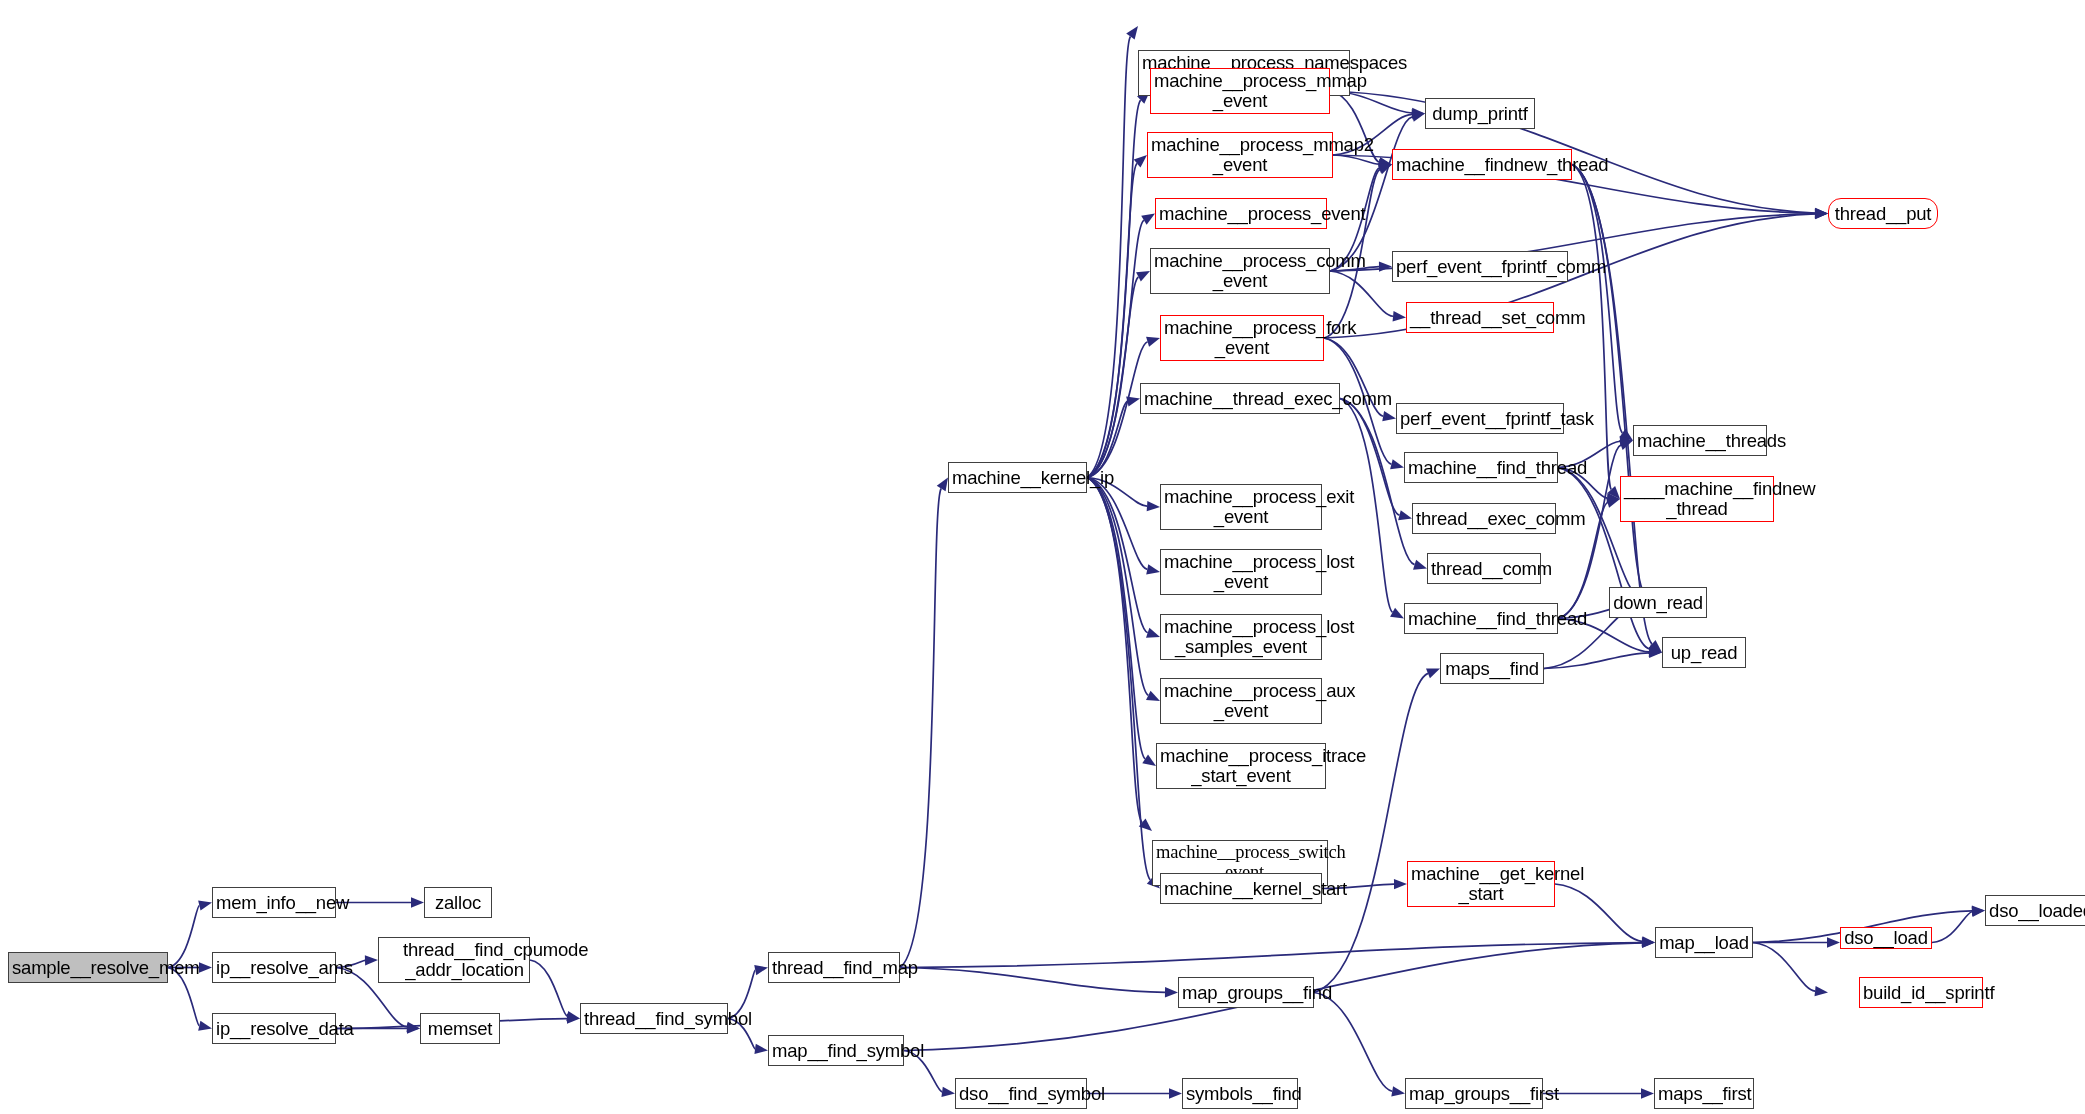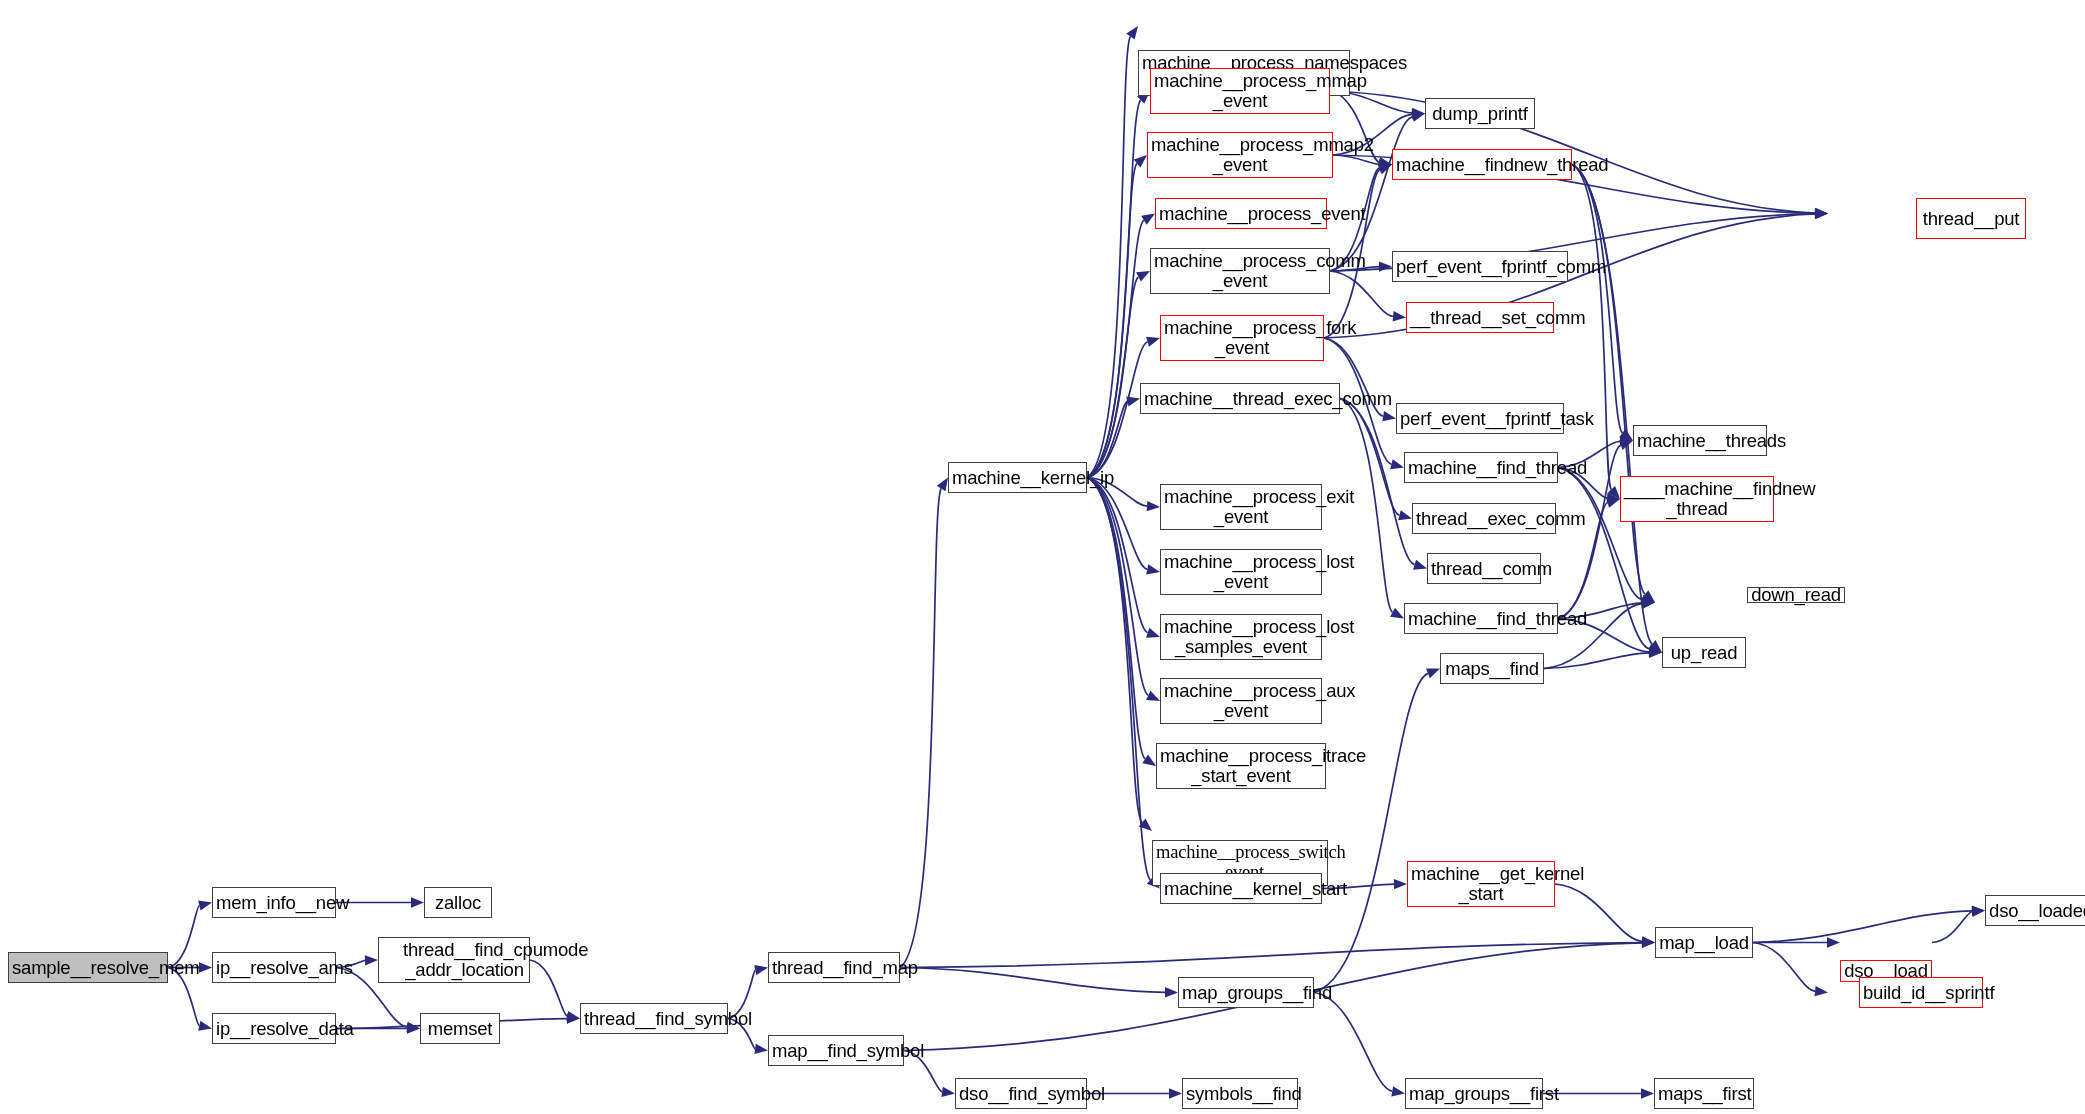--- a/index.html
+++ b/index.html
@@ -177,61 +177,61 @@
       <polygon points="1654,1093.5 1641,1098.7 1641,1088.3" fill="#2a2a7a"></polygon>
     </svg>
 <div class="node" style="left: 1138px; top: 3px; width: 212px; height: 46px; margin-top: 47px;"><span>machine__process_namespaces
 _event</span></div>
     <div class="node red" style="left: 1150px; top: 68px; width: 180px; height: 46px;"><span>machine__process_mmap
 _event</span></div>
     <div class="node" style="left: 1425px; top: 98px; width: 110px; height: 31px;"><span>dump_printf</span></div>
     <div class="node red" style="left: 1147px; top: 132px; width: 186px; height: 46px;"><span>machine__process_mmap2
 _event</span></div>
     <div class="node red" style="left: 1392px; top: 149px; width: 180px; height: 31px;"><span>machine__findnew_thread</span></div>
-    <div class="node red" style="left: 1916px; top: 198px; width: 110px; height: 41px;"><span>thread__put</span></div>
+    <div class="node red" style="left: 1828px; top: 198px; width: 110px; height: 31px; border-radius: 13px;"><span>thread__put</span></div>
     <div class="node red" style="left: 1155px; top: 198px; width: 172px; height: 31px;"><span>machine__process_event</span></div>
     <div class="node" style="left: 1150px; top: 248px; width: 180px; height: 46px;"><span>machine__process_comm
 _event</span></div>
     <div class="node" style="left: 1392px; top: 251px; width: 176px; height: 31px;"><span>perf_event__fprintf_comm</span></div>
     <div class="node red" style="left: 1406px; top: 302px; width: 148px; height: 31px;"><span>__thread__set_comm</span></div>
     <div class="node red" style="left: 1160px; top: 315px; width: 164px; height: 46px;"><span>machine__process_fork
 _event</span></div>
     <div class="node" style="left: 1140px; top: 383px; width: 200px; height: 31px;"><span>machine__thread_exec_comm</span></div>
     <div class="node" style="left: 1396px; top: 403px; width: 168px; height: 31px;"><span>perf_event__fprintf_task</span></div>
     <div class="node" style="left: 1633px; top: 425px; width: 134px; height: 31px;"><span>machine__threads</span></div>
     <div class="node" style="left: 1404px; top: 452px; width: 154px; height: 31px;"><span>machine__find_thread</span></div>
     <div class="node" style="left: 948px; top: 462px; width: 139px; height: 31px;"><span>machine__kernel_ip</span></div>
     <div class="node red" style="left: 1620px; top: 476px; width: 154px; height: 46px;"><span>____machine__findnew
 _thread</span></div>
     <div class="node" style="left: 1160px; top: 484px; width: 162px; height: 46px;"><span>machine__process_exit
 _event</span></div>
     <div class="node" style="left: 1412px; top: 503px; width: 144px; height: 31px;"><span>thread__exec_comm</span></div>
     <div class="node" style="left: 1160px; top: 549px; width: 162px; height: 46px;"><span>machine__process_lost
 _event</span></div>
     <div class="node" style="left: 1427px; top: 553px; width: 114px; height: 31px;"><span>thread__comm</span></div>
-    <div class="node" style="left: 1747px; top: 587px; width: 98px; height: 16px;"><span>down_read</span></div>
+    <div class="node" style="left: 1609px; top: 587px; width: 98px; height: 31px;"><span>down_read</span></div>
     <div class="node" style="left: 1404px; top: 603px; width: 154px; height: 31px;"><span>machine__find_thread</span></div>
     <div class="node" style="left: 1160px; top: 614px; width: 162px; height: 46px;"><span>machine__process_lost
 _samples_event</span></div>
     <div class="node" style="left: 1662px; top: 637px; width: 84px; height: 31px;"><span>up_read</span></div>
     <div class="node" style="left: 1440px; top: 653px; width: 104px; height: 31px;"><span>maps__find</span></div>
     <div class="node" style="left: 1160px; top: 678px; width: 162px; height: 46px;"><span>machine__process_aux
 _event</span></div>
     <div class="node" style="left: 1156px; top: 743px; width: 170px; height: 46px;"><span>machine__process_itrace
 _start_event</span></div>
     <div class="node" style="left: 1152px; top: 840px; width: 176px; height: 46px; font-family: Liberation Serif, serif;"><span>machine__process_switch
 _event</span></div>
     <div class="node red" style="left: 1407px; top: 861px; width: 148px; height: 46px;"><span>machine__get_kernel
 _start</span></div>
     <div class="node" style="left: 1985px; top: 895px; width: 112px; height: 31px;"><span>dso__loaded</span></div>
     <div class="node" style="left: 1160px; top: 873px; width: 162px; height: 31px;"><span>machine__kernel_start</span></div>
     <div class="node" style="left: 212px; top: 887px; width: 124px; height: 31px;"><span>mem_info__new</span></div>
     <div class="node" style="left: 424px; top: 887px; width: 68px; height: 31px;"><span>zalloc</span></div>
     <div class="node" style="left: 1655px; top: 927px; width: 98px; height: 31px;"><span>map__load</span></div>
-    <div class="node red" style="left: 1840px; top: 927px; width: 92px; height: 22px; margin-top: 33px;"><span>dso__load</span></div>
+    <div class="node red" style="left: 1840px; top: 927px; width: 92px; height: 22px;"><span>dso__load</span></div>
     <div class="node" style="left: 378px; top: 937px; width: 152px; height: 46px; padding-left: 24px;"><span>thread__find_cpumode
 _addr_location</span></div>
     <div class="node" style="left: 768px; top: 952px; width: 132px; height: 31px;"><span>thread__find_map</span></div>
     <div class="node root" style="left: 8px; top: 952px; width: 160px; height: 31px;"><span>sample__resolve_mem</span></div>
     <div class="node" style="left: 212px; top: 952px; width: 124px; height: 31px;"><span>ip__resolve_ams</span></div>
     <div class="node red" style="left: 1828px; top: 977px; width: 124px; height: 31px; margin-left: 31px;"><span>build_id__sprintf</span></div>
     <div class="node" style="left: 1178px; top: 977px; width: 136px; height: 31px;"><span>map_groups__find</span></div>
     <div class="node" style="left: 212px; top: 1013px; width: 124px; height: 31px;"><span>ip__resolve_data</span></div>
     <div class="node" style="left: 420px; top: 1013px; width: 80px; height: 31px;"><span>memset</span></div>
     <div class="node" style="left: 580px; top: 1003px; width: 148px; height: 31px;"><span>thread__find_symbol</span></div>

